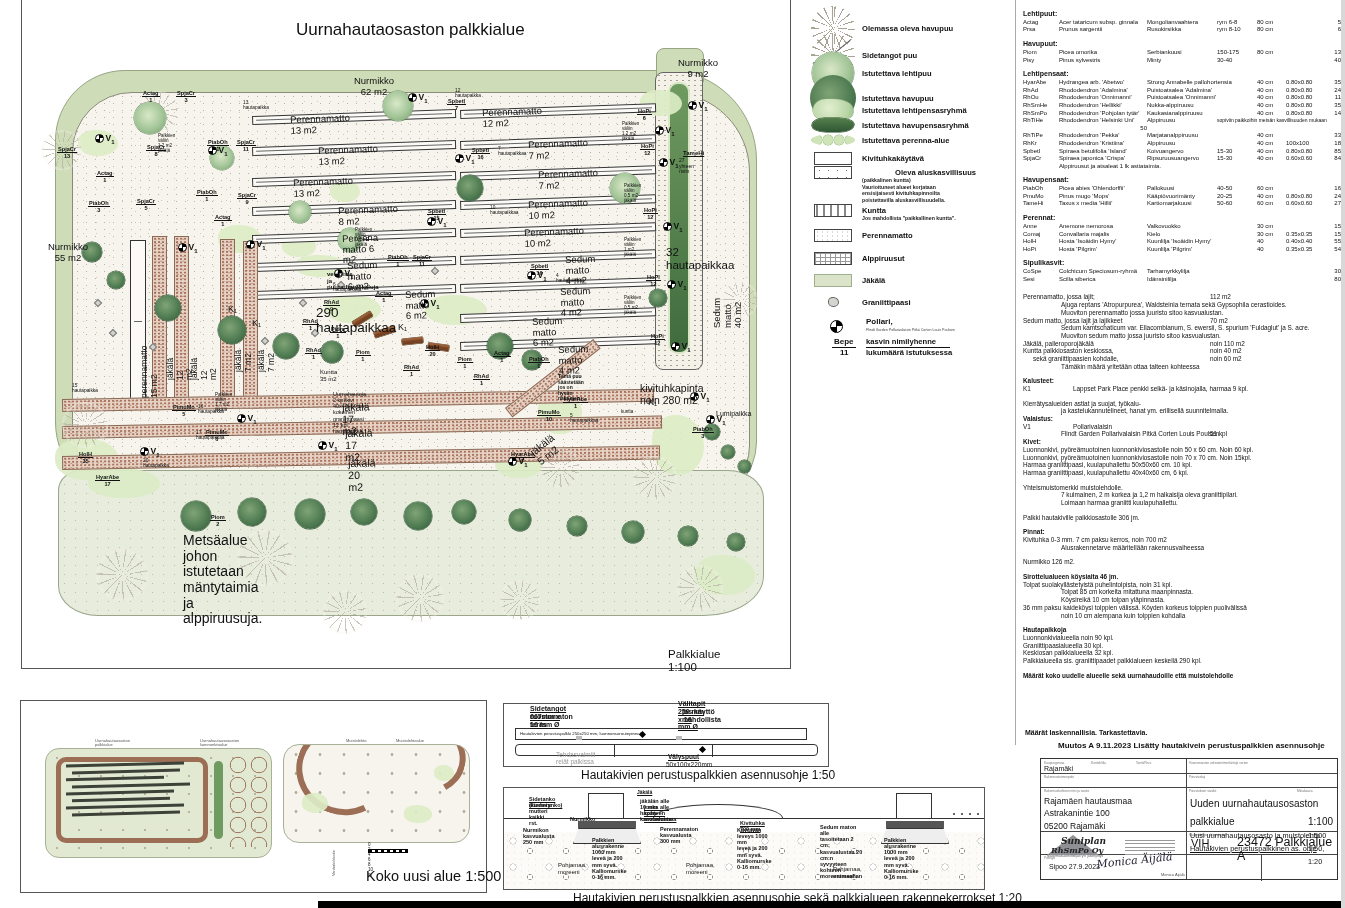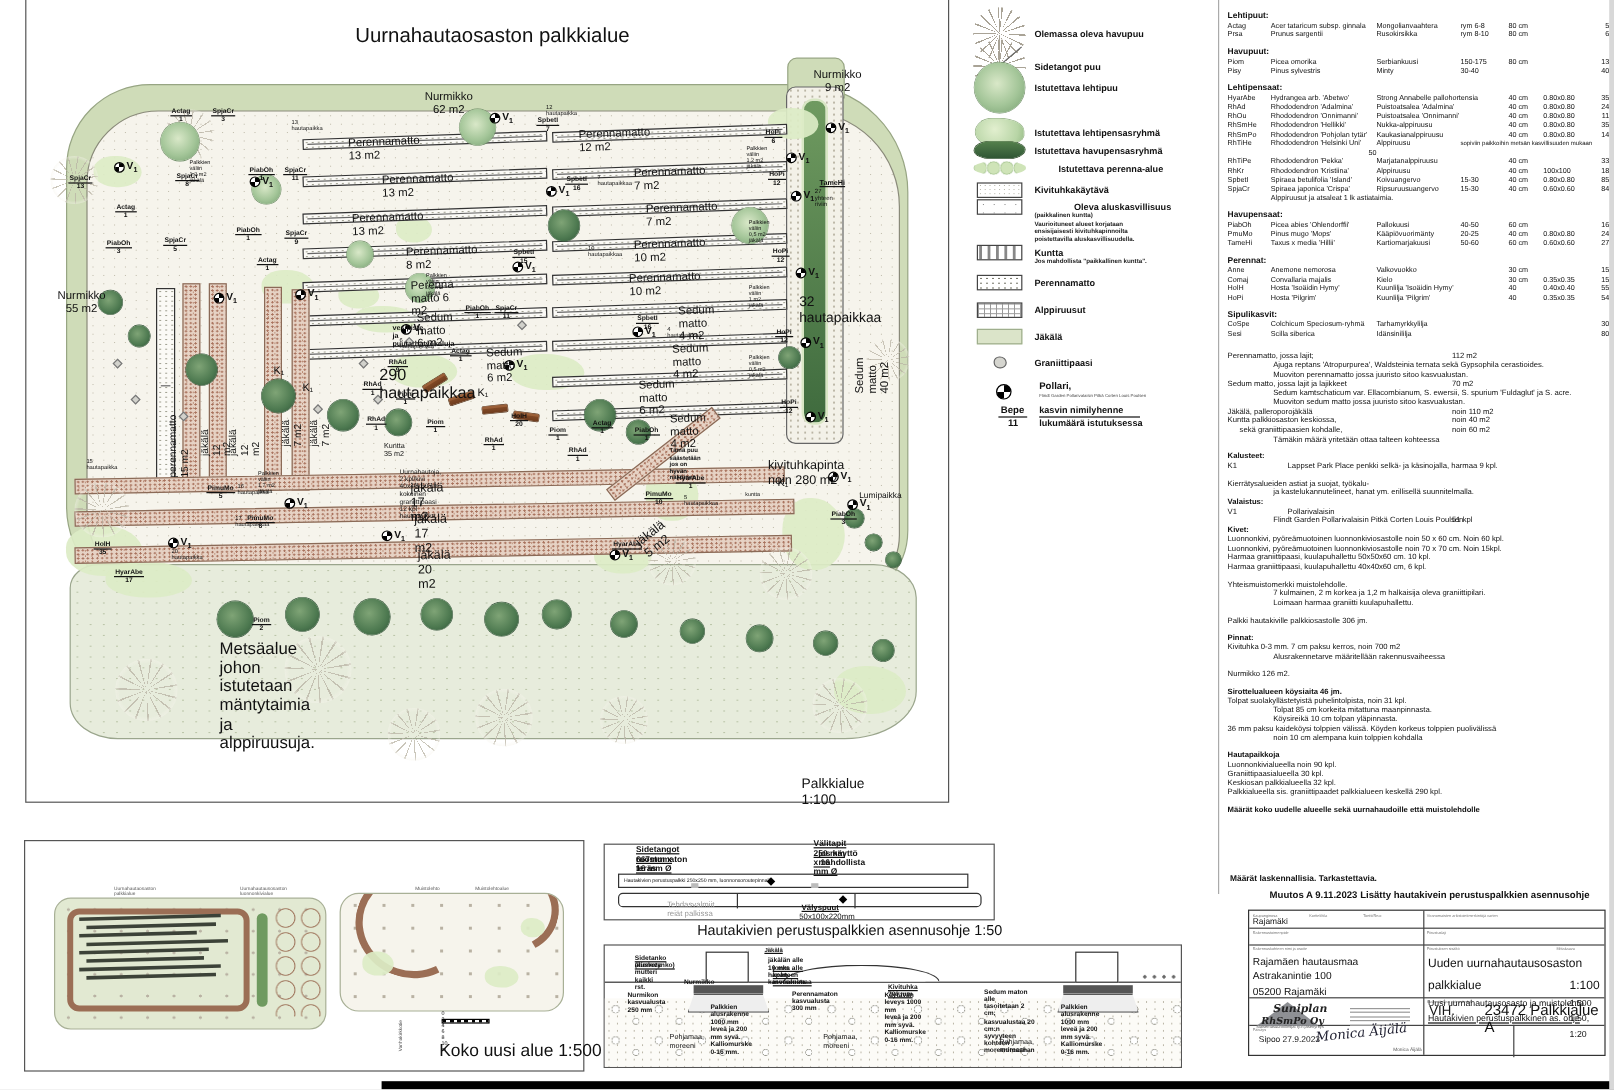--- a/index.html
+++ b/index.html
@@ -442,33 +442,39 @@
           <div class="lt felled"></div>
         </div>
         <span class="llab">Sidetangot puu</span>
       </div>
       <div class="litem" style="left: 0px; top: 52px; width: 205px;">
         <div class="lsym">
           <div class="lt dec"></div>
         </div>
         <span class="llab">Istutettava lehtipuu</span>
       </div>
+      <div class="litem" style="left: 0px; top: 75px; width: 205px;">
+        <div class="lsym">
+          <div class="lt con"></div>
+        </div>
+        <span class="llab">Istutettava havupuu</span>
+      </div>
       <div class="litem" style="left: 0px; top: 99px; width: 205px;">
         <div class="lsym">
           <div class="lt shrubdec"></div>
         </div>
         <span class="llab">Istutettava lehtipensasryhmä</span>
       </div>
       <div class="litem" style="left: 0px; top: 118px; width: 205px;">
         <div class="lsym">
           <div class="lt shrubcon"></div>
         </div>
         <span class="llab">Istutettava havupensasryhmä</span>
       </div>
-      <div class="litem" style="left: 0px; top: 134px; width: 205px; gap: 20px;">
+      <div class="litem" style="left: 0px; top: 134px; width: 205px;">
         <div class="lsym">
           <div class="lt perennial"></div>
         </div>
         <span class="llab">Istutettava perenna-alue</span>
       </div>
       <div class="litem" style="left: 0px; top: 152px; width: 205px;">
         <div class="lsym">
           <div class="sw gravel"></div>
         </div>
         <span class="llab">Kivituhkakäytävä</span>
@@ -944,16 +950,17 @@
 kasvualustaa 20 cm:n
 syvyyteen kohteen
 moreenimaahan</div>
       <div class="lbl" style="left: 884px; top: 837px; font-size: 5.5px; font-weight: 700;">Palkkien alusrakenne 1000 mm
 leveä ja 200 mm syvä.
 Kalliomurske 0-16 mm.</div>
       <div class="lbl" style="left: 558px; top: 862px; font-size: 6px;">Pohjamaa, moreeni</div>
       <div class="lbl" style="left: 686px; top: 862px; font-size: 6px;">Pohjamaa, moreeni</div>
       <div class="lbl" style="left: 833px; top: 866px; font-size: 6px;">Pohjamaa, moreeni</div>
     </div>
+  <div class="lbl" style="left:573px;top:892px;font-size:12px">Hautakivien perustuspalkkien asennusohje sekä palkkialueen rakennekerrokset 1:20</div>
 
   <div class="abs" style="left:318px;top:901px;width:1027px;height:7px;background:#000"></div>
   <div class="abs" style="left:1341px;top:0;width:4px;height:908px;background:#d8d8d8"></div>
 </div>
 
 </body></html>

